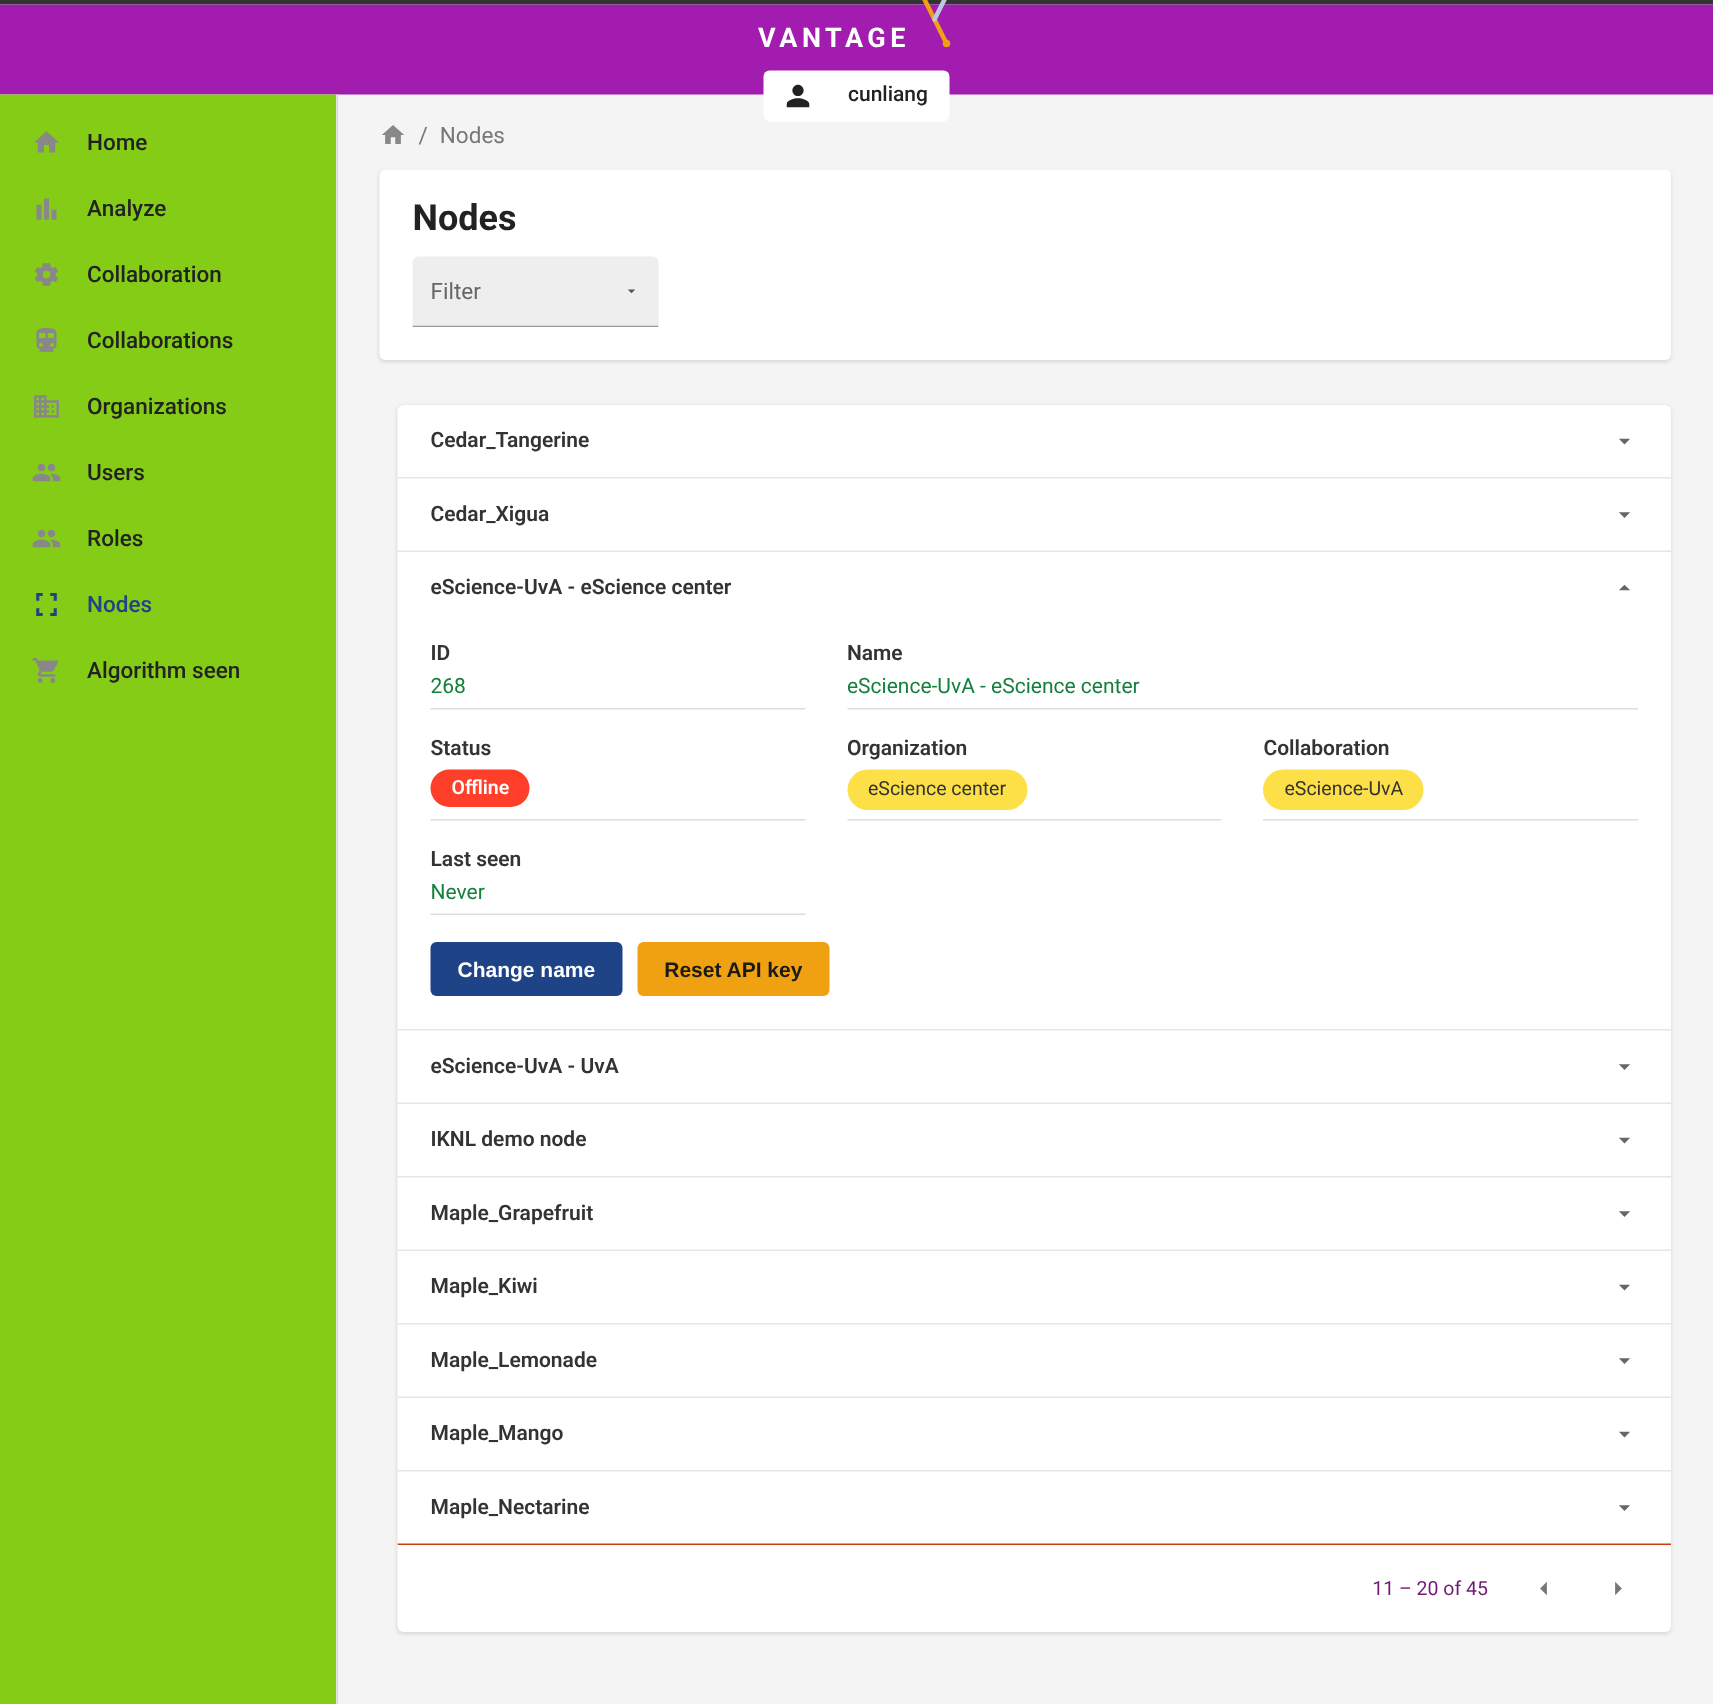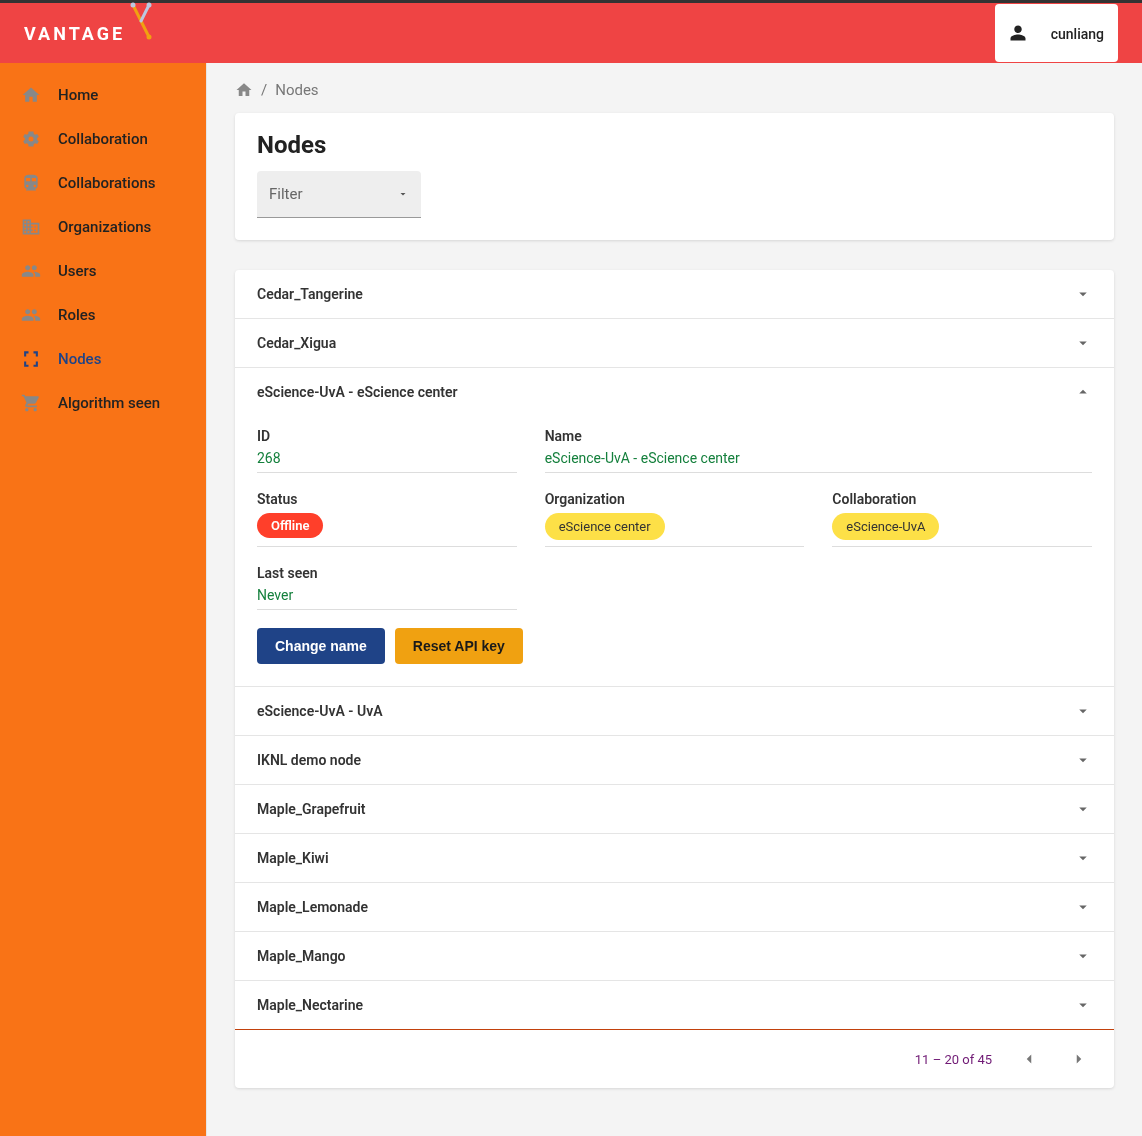--- a/index.html
+++ b/index.html
@@ -5,51 +5,52 @@
   * { box-sizing: border-box; margin: 0; padding: 0; }
   html, body { height: 100%; }
   body {
     font-family: -apple-system, BlinkMacSystemFont, "Segoe UI", Roboto, "Helvetica Neue", Arial, sans-serif;
     background: #f4f4f4;
     color: #333;
     font-size: 14px;
   }
   .top-border { height: 3px; background: #333; }
   .header {
-    background: #ef4444;
+    background: #a21caf;
     height: 60px;
     display: flex;
     align-items: center;
     justify-content: space-between;
     padding: 0 24px;
+    flex-direction: column;
   }
   .logo {
     display: flex;
     align-items: center;
     color: #fff;
     font-weight: 700;
     letter-spacing: 3px;
     font-size: 18px;
   }
   .logo-icon { margin-left: 4px; position: relative; top: -12px; }
   .user-chip {
     background: #fff;
     border-radius: 4px;
-    padding: 20px 14px;
-    display: flex;
-    align-items: flex-end;
+    padding: 8px 14px;
+    display: flex;
+    align-items: flex-start;
     gap: 24px;
     font-weight: 500;
     color: #222;
     cursor: pointer;
   }
   .layout { display: flex; }
   .sidebar {
-    width: 207px;
-    background: #f97316;
+    width: 225px;
+    background: #84cc16;
     min-height: calc(100vh - 63px);
     padding-top: 10px;
     border-right: 1px solid #e5e5e5;
   }
   .nav-item {
     display: flex;
     align-items: center;
     gap: 16px;
     padding: 12px 16px 12px 20px;
     color: #222;
@@ -100,20 +101,21 @@
     justify-content: space-between;
     align-items: center;
     cursor: pointer;
     border-radius: 4px 4px 0 0;
   }
   .accordion {
     background: #fff;
     border-radius: 4px;
     box-shadow: 0 1px 3px rgba(0,0,0,0.12);
     overflow: hidden;
+    margin-left: 12px;
   }
   .acc-item { border-top: 1px solid #e5e5e5; }
   .acc-item:first-child { border-top: none; }
   .acc-header {
     display: flex;
     justify-content: space-between;
     align-items: center;
     padding: 15px 22px;
     cursor: pointer;
     font-weight: 600;
@@ -217,20 +219,28 @@
       <span class="icon">
         <svg width="20" height="20" viewBox="0 0 24 24" fill="currentColor">
             <path d="M10 20v-6h4v6h5v-8h3L12 3 2 12h3v8z"></path>
           </svg>
       </span>
       <span>Home</span>
     </div>
     <div class="nav-item">
       <span class="icon">
         <svg width="20" height="20" viewBox="0 0 24 24" fill="currentColor">
+            <path d="M4 9h4v12H4zM10 4h4v17h-4zM16 13h4v8h-4z"></path>
+          </svg>
+      </span>
+      <span>Analyze</span>
+    </div>
+    <div class="nav-item">
+      <span class="icon">
+        <svg width="20" height="20" viewBox="0 0 24 24" fill="currentColor">
             <path d="M19.4 13a7.8 7.8 0 000-2l2-1.6-2-3.4-2.4 1a7.6 7.6 0 00-1.7-1L15 3h-6l-.3 2.9a7.6 7.6 0 00-1.7 1l-2.4-1-2 3.4L4.6 11a7.8 7.8 0 000 2l-2 1.6 2 3.4 2.4-1c.5.4 1.1.8 1.7 1L9 21h6l.3-2.9c.6-.3 1.2-.6 1.7-1l2.4 1 2-3.4-2-1.6zM12 15a3 3 0 110-6 3 3 0 010 6z"></path>
           </svg>
       </span>
       <span>Collaboration</span>
     </div>
     <div class="nav-item nav-sub">
       <span class="icon">
         <svg width="20" height="20" viewBox="0 0 24 24" fill="currentColor">
             <path d="M12 2C8 2 4 2.5 4 6v9.5C4 17.4 5.6 19 7.5 19L6 20.5V21h12v-.5L16.5 19c1.9 0 3.5-1.6 3.5-3.5V6c0-3.5-4-4-8-4zM7.5 17a1.5 1.5 0 110-3 1.5 1.5 0 010 3zM11 10H6V6h5v4zm5.5 7a1.5 1.5 0 110-3 1.5 1.5 0 010 3zM18 10h-5V6h5v4z"></path>
           </svg>

